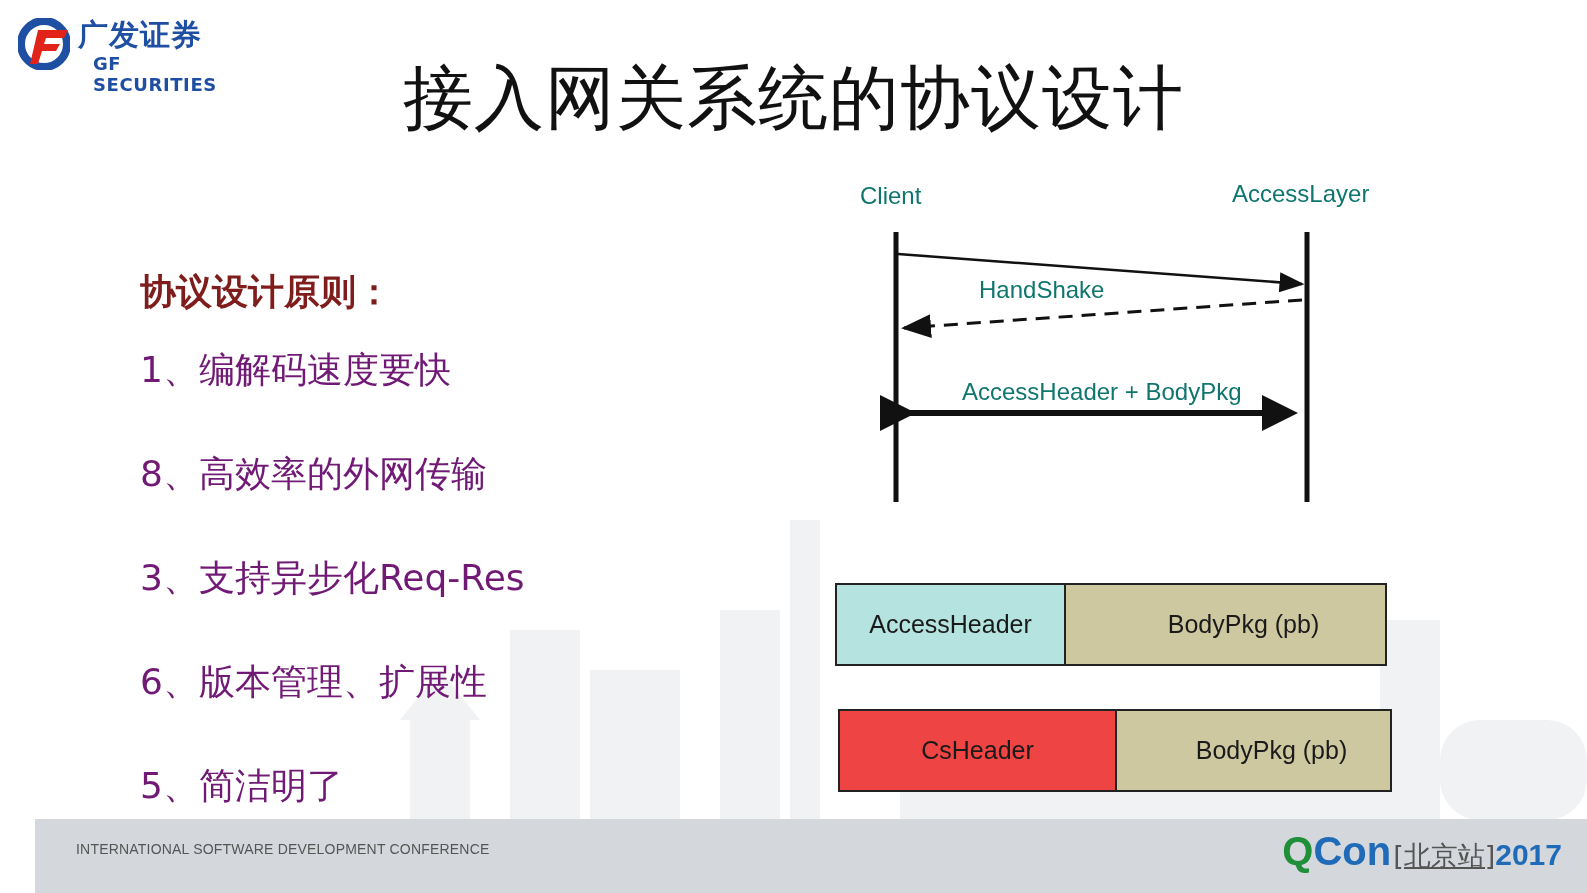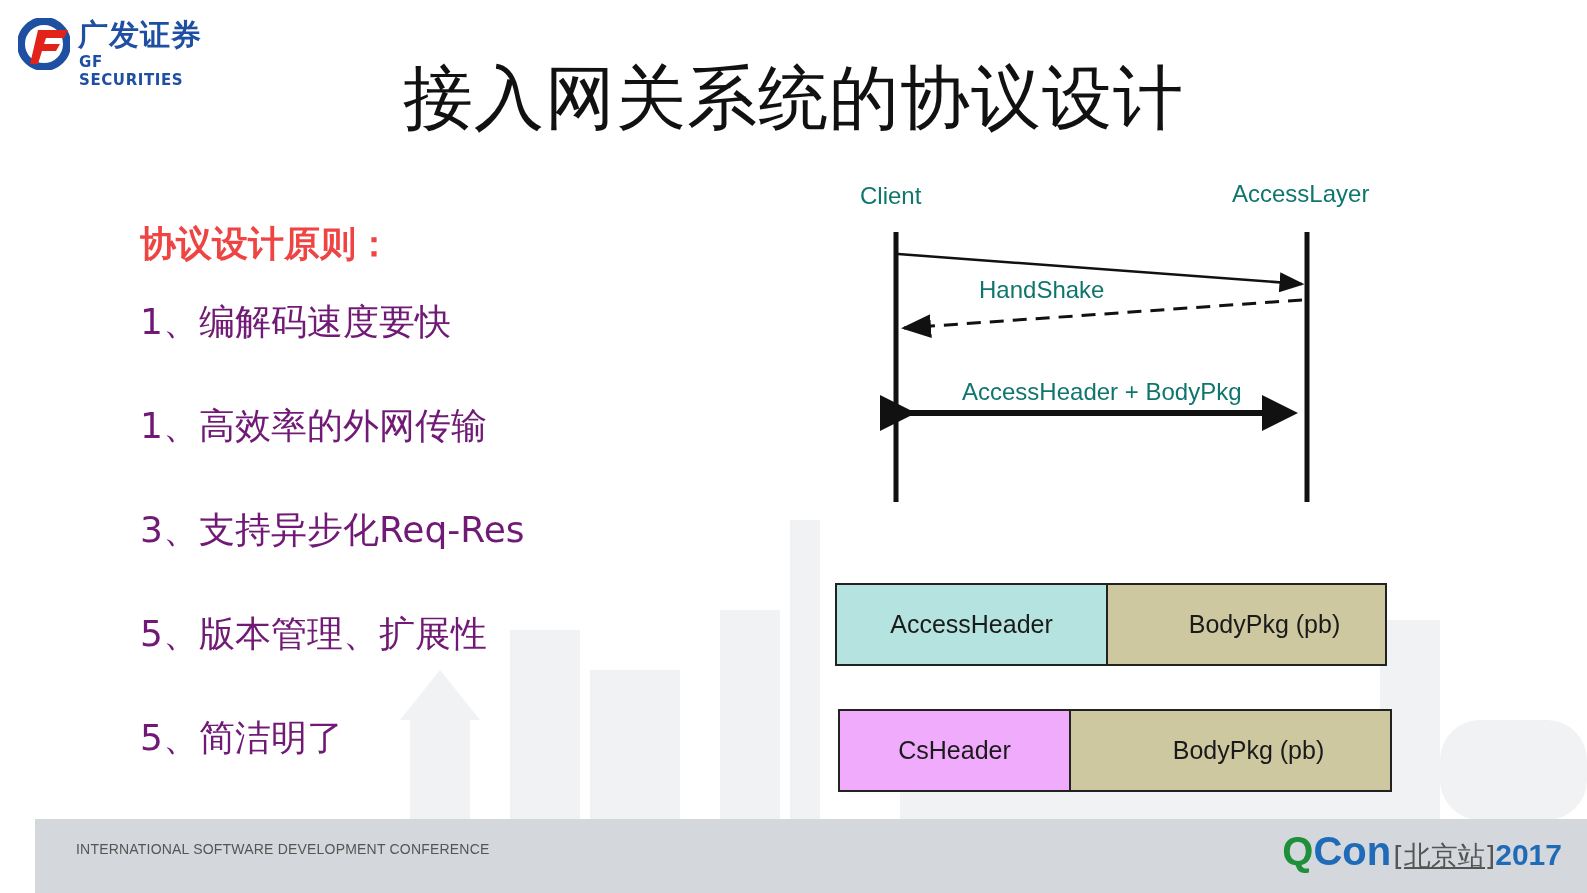--- a/index.html
+++ b/index.html
@@ -12,30 +12,30 @@
     position: absolute; left: 380px; top: 520px; width: 1207px; height: 300px;
     pointer-events: none;
   }
   .logo { position: absolute; left: 18px; top: 16px; width: 190px; height: 56px; }
   .logo-mark { position: absolute; left: 0; top: 2px; width: 52px; height: 52px; }
   .logo-cn {
     position: absolute; left: 60px; top: 2px; font-size: 30px; font-weight: bold;
     color: #1f4fa2; letter-spacing: 1px; line-height: 34px;
   }
   .logo-en {
-    position: absolute; left: 61px; top: 37px; font-size: 15px; font-weight: bold;
+    position: absolute; left: 75px; top: 37px; font-size: 18px; font-weight: bold;
     color: #1f4fa2; letter-spacing: 0.6px; font-family: "DejaVu Sans", sans-serif;
   }
   .title {
     position: absolute; left: 0; right: 0; top: 48px; text-align: center;
     font-size: 70px; color: #111; line-height: 100px; letter-spacing: 1px;
   }
   .principles { position: absolute; left: 140px; top: 218px; }
   .principles .heading {
-    font-size: 36px; font-weight: bold; color: #ef4444; height: 52px; line-height: 52px;
+    font-size: 36px; font-weight: bold; color: #7f1d1d; height: 52px; line-height: 52px; margin-top: 48px;
   }
   .principles .item {
     font-size: 36px; color: #701a75; height: 78px; line-height: 52px; margin-top: 26px;
     white-space: nowrap;
   }
   .principles .item:first-of-type { margin-top: 26px; }
   .seq { position: absolute; left: 830px; top: 170px; width: 590px; height: 340px; }
   .seq-label { position: absolute; font-size: 24px; color: #0f766e; white-space: nowrap; font-family: "Liberation Sans", sans-serif; }
   .pkt {
     position: absolute; display: flex; border: 2px solid #222; box-sizing: border-box;
@@ -80,23 +80,23 @@
   </svg>
   <div class="logo-cn">广发证券</div>
   <div class="logo-en">GF SECURITIES</div>
 </div>
 
 <div class="title">接入网关系统的协议设计</div>
 
 <div class="principles">
   <div class="heading">协议设计原则：</div>
   <div class="item">1、编解码速度要快</div>
-  <div class="item">1、高效率的外网传输</div>
+  <div class="item">8、高效率的外网传输</div>
   <div class="item">3、支持异步化Req-Res</div>
-  <div class="item">5、版本管理、扩展性</div>
+  <div class="item">6、版本管理、扩展性</div>
   <div class="item">5、简洁明了</div>
 </div>
 
 <div class="seq">
   <svg width="590" height="340" style="position:absolute;left:0;top:0">
     <defs>
       <marker id="arrowSolid" markerWidth="10" markerHeight="10" refX="9" refY="5" orient="auto">
         <path d="M0,1 L10,5 L0,9 Z" fill="#111"></path>
       </marker>
       <marker id="arrowDash" markerWidth="10" markerHeight="10" refX="9" refY="5" orient="auto">
@@ -116,26 +116,26 @@
 
     <line x1="80" y1="243" x2="462" y2="243" stroke="#111" stroke-width="6" marker-start="url(#arrowBold)" marker-end="url(#arrowBold)"></line>
   </svg>
   <div class="seq-label" style="left:30px;top:12px">Client</div>
   <div class="seq-label" style="left:402px;top:10px">AccessLayer</div>
   <div class="seq-label" style="left:149px;top:106px">HandShake</div>
   <div class="seq-label" style="left:132px;top:208px">AccessHeader + BodyPkg</div>
 </div>
 
 <div class="pkt" style="left:835px;top:583px;width:552px;height:83px">
-  <div class="cell" style="width:269px;background:#b5e3df">AccessHeader</div>
+  <div class="cell" style="width:227px;background:#b5e3df">AccessHeader</div>
   <div class="cell" style="flex:1;background:#cdc8a0">BodyPkg (pb)</div>
 </div>
 
 <div class="pkt" style="left:838px;top:709px;width:554px;height:83px">
-  <div class="cell" style="width:229px;background:#f0abfc">CsHeader</div>
+  <div class="cell" style="width:275px;background:#ef4444">CsHeader</div>
   <div class="cell" style="flex:1;background:#cdc8a0">BodyPkg (pb)</div>
 </div>
 
 <div class="footer">
   <div class="footer-text">INTERNATIONAL SOFTWARE DEVELOPMENT CONFERENCE</div>
   <div class="qcon">
     <span class="qcon-q">Q</span>
     <span class="qcon-con">Con</span>
     <span class="qcon-city">[北京站]</span>
     <span class="qcon-year">2017</span>

